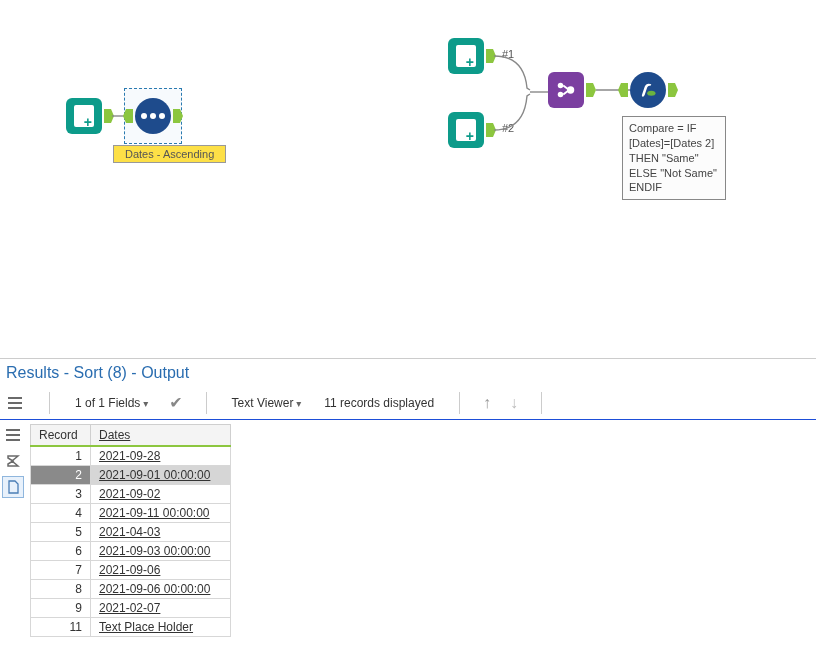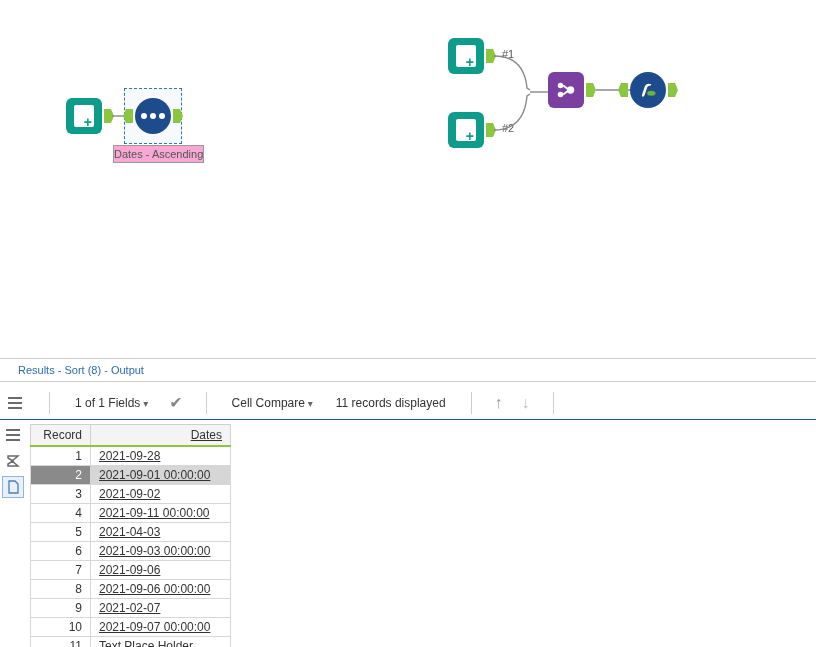--- a/index.html
+++ b/index.html
@@ -56,24 +56,24 @@
   .anchor-in.green { background: #8cc63f; clip-path: polygon(30% 0, 100% 0, 100% 100%, 30% 100%, 0 50%); }
 
   .selected-box {
     position: absolute;
     border: 1px dashed #2a7ab0;
     background: rgba(200,220,240,0.15);
   }
   .tool-label {
     position: absolute;
     border: 1px solid #999;
-    background: #f9a8d4;
+    background: #fde047;
     font-size: 11px;
     color: #555;
-    padding: 2px 0;
+    padding: 2px 11px;
     white-space: nowrap;
   }
   .anno-label {
     position: absolute;
     color: #545454;
     font-size: 11px;
   }
   .anno-box {
     position: absolute;
     border: 1px solid #888;
@@ -94,22 +94,22 @@
 
   
   .results-header {
     position: absolute;
     left: 0; top: 358px;
     width: 816px;
     border-top: 1px solid #ccc;
     border-bottom: 1px solid #ccc;
     background: #fff;
     color: #2a6db0;
-    font-size: 11px;
-    padding: 5px 18px;
+    font-size: 16px;
+    padding: 5px 6px;
   }
   .toolbar {
     position: absolute;
     left: 0; top: 386px;
     width: 816px;
     height: 34px;
     border-bottom: 1px solid #1d4ed8;
     display: flex;
     align-items: center;
     gap: 19px;
@@ -146,21 +146,21 @@
   .grid {
     position: absolute;
     left: 30px; top: 424px;
     border-collapse: collapse;
     font-size: 12px;
     color: #333;
   }
   .grid th {
     background: #f4f4f4;
     border: 1px solid #cfcfcf;
-    text-align: right;
+    text-align: left;
     padding: 3px 8px;
     font-weight: normal;
     color:#333;
   }
   .grid td {
     border: 1px solid #d7d7d7;
     padding: 2px 8px;
     background:#fff;
   }
   .grid td.recno { text-align: right; color:#333; width:60px;}
@@ -240,38 +240,43 @@
   <div class="node" style="left:630px; top:72px;">
     <div class="tool-icon formula-tool">
       <svg viewBox="0 0 24 24">
           <path d="M6 20 Q4 20 5 17 L8 8 Q10 3 16 5 L15 7 Q12 6 11 9 L8 18 Q7 20 6 20 Z" fill="#fff"></path>
           <ellipse cx="16" cy="16" rx="5" ry="3" fill="#6bb33f"></ellipse>
         </svg>
       <div class="anchor-in green" style="left:-12px"></div>
       <div class="anchor-out green"></div>
     </div>
   </div>
+  <div class="anno-box" style="left:622px; top:116px;">Compare = IF
+[Dates]=[Dates 2]
+THEN "Same"
+ELSE "Not Same"
+ENDIF</div>
 
 </div>
 
 <div class="results-header">Results - Sort (8) - Output</div>
 
 <div class="toolbar">
   <div class="tb-icon">
     <svg width="16" height="16" viewBox="0 0 16 16">
         <rect x="1" y="2" width="14" height="2" fill="#6a6a6a"></rect>
         <rect x="1" y="7" width="14" height="2" fill="#6a6a6a"></rect>
         <rect x="1" y="12" width="14" height="2" fill="#6a6a6a"></rect>
       </svg>
   </div>
   <div class="vsep"></div>
   <span class="tb-text drop">1 of 1 Fields</span>
   <span class="check">✔</span>
   <div class="vsep"></div>
-  <span class="tb-text drop">Cell Compare</span>
+  <span class="tb-text drop">Text Viewer</span>
   <span class="tb-text">11 records displayed</span>
   <div class="vsep"></div>
   <span class="arrow">↑</span>
   <span class="arrow down">↓</span>
   <div class="vsep"></div>
 </div>
 
 <div class="side-icons">
   <div class="sicon">
     <svg width="14" height="14" viewBox="0 0 14 14">
@@ -330,21 +335,17 @@
       </tr>
       <tr>
         <td class="recno">8</td>
         <td class="dates-col">2021-09-06 00:00:00</td>
       </tr>
       <tr>
         <td class="recno">9</td>
         <td class="dates-col">2021-02-07</td>
       </tr>
       <tr>
-        <td class="recno">10</td>
-        <td class="dates-col">2021-09-07 00:00:00</td>
-      </tr>
-      <tr>
         <td class="recno">11</td>
         <td class="dates-col">Text Place Holder</td>
       </tr>
     </tbody>
 </table>
 
 </body></html>

